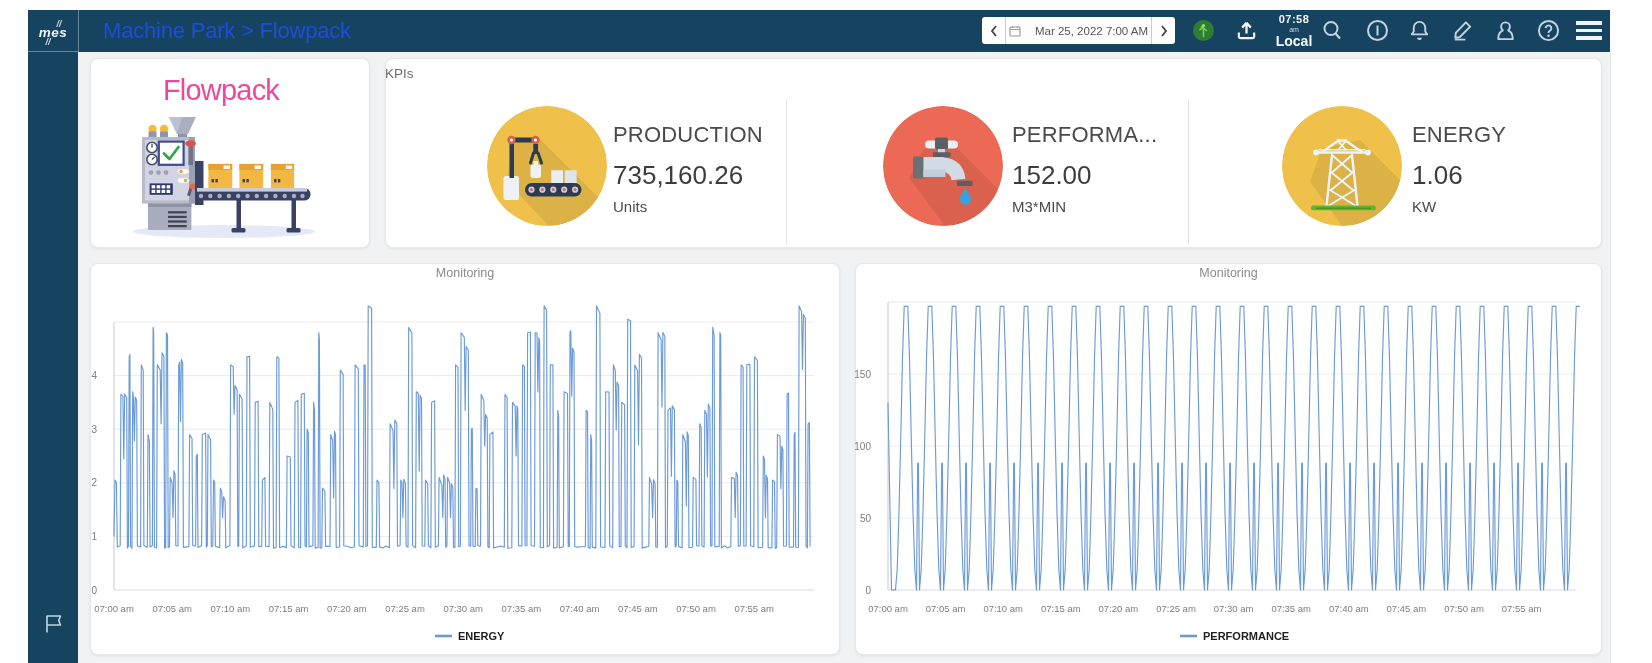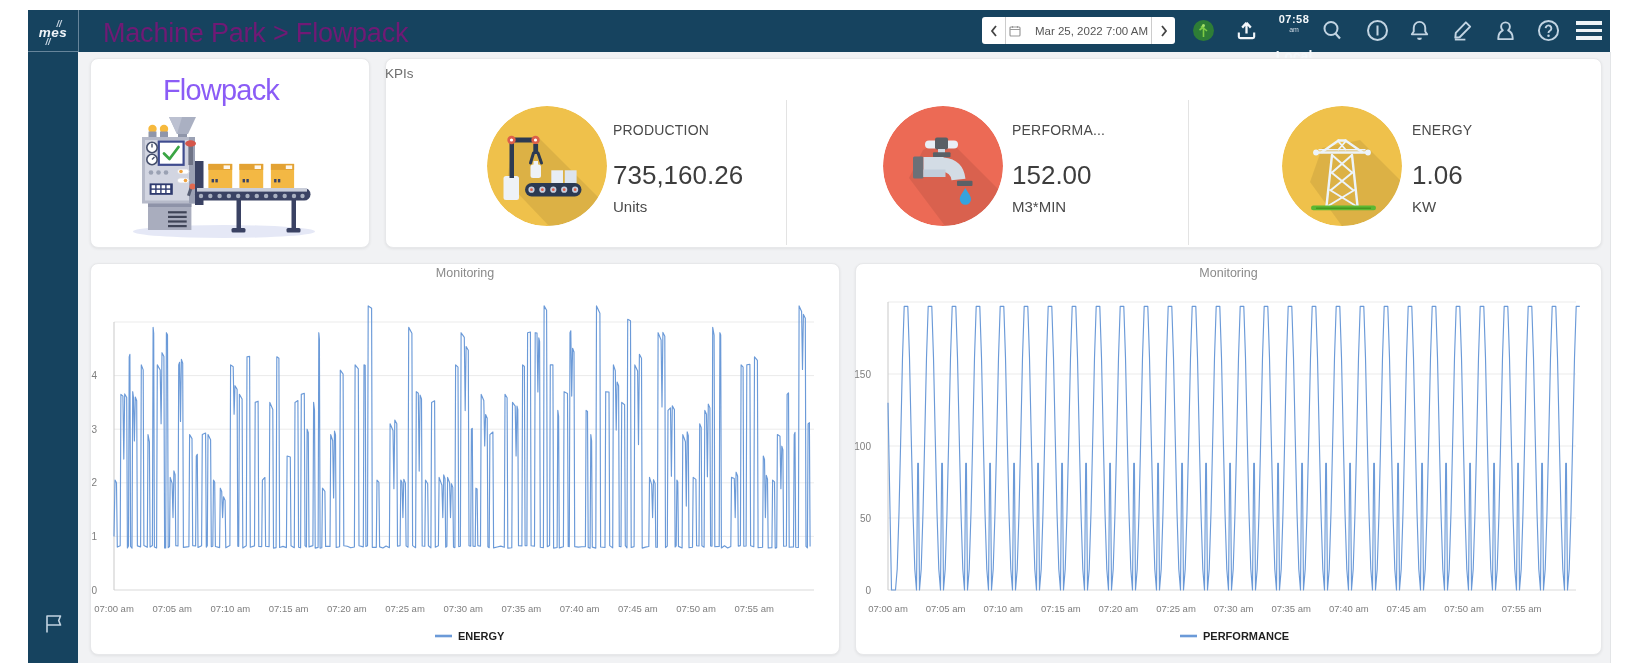--- a/index.html
+++ b/index.html
@@ -1,37 +1,37 @@
 <!DOCTYPE html>
 <html><head><meta charset="utf-8">
 <style>
 *{margin:0;padding:0;box-sizing:border-box}
 body{width:1652px;height:663px;background:#ffffff;font-family:"Liberation Sans",sans-serif;overflow:hidden;position:relative}
 .abs{position:absolute}
 .card{position:absolute;background:#fff;border:1px solid #e7e8ea;border-radius:8px;box-shadow:0 1px 3px rgba(0,0,0,.07)}
-.kpilabel{font-size:14px;color:#4a4a4a;letter-spacing:.2px}
+.kpilabel{font-size:22px;color:#4a4a4a;letter-spacing:.2px}
 .kpival{font-size:26px;color:#3d3d3d}
 .kpiunit{font-size:15px;color:#4a4a4a}
 .icon{position:absolute;top:19px}
 </style></head>
 <body>
 
 <div class="abs" style="left:28px;top:10px;width:1582px;height:42px;background:#16435f"></div>
 <div class="abs" style="left:28px;top:52px;width:50px;height:611px;background:#16435f"></div>
 <div class="abs" style="left:78px;top:52px;width:1532px;height:611px;background:#f1f2f4"></div>
 <div class="abs" style="left:1610px;top:52px;width:1px;height:611px;background:#e3e5e7"></div>
 
 <div class="abs" style="left:28px;top:10px;width:51px;height:42px;border-right:1px solid rgba(200,215,228,.45);border-bottom:1px solid rgba(200,215,228,.45)">
 <svg width="50" height="42" viewBox="0 0 50 42">
 <text x="25" y="27" font-size="13.5" font-style="italic" font-weight="bold" fill="#eef3f8" text-anchor="middle" font-family="Liberation Sans" letter-spacing="0.5">mes</text>
 <text x="31" y="17" font-size="9" font-style="italic" font-weight="bold" fill="#cfdce8" text-anchor="middle">//</text>
 <text x="20" y="35" font-size="9" font-style="italic" font-weight="bold" fill="#cfdce8" text-anchor="middle">//</text>
 </svg>
 </div>
-<div class="abs" style="left:103px;top:18px;font-size:27px;letter-spacing:-0.2px;color:#701a75">Machine Park &gt; Flowpack</div>
+<div class="abs" style="left:103px;top:18px;font-size:22px;letter-spacing:-0.2px;color:#1d4ed8">Machine Park &gt; Flowpack</div>
 
 <div class="abs" style="left:982px;top:17px;width:193px;height:27px;background:#fff;border-radius:3px;display:flex;align-items:stretch;overflow:hidden">
  <div style="width:24px;border-right:1px solid #ccc;display:flex;align-items:center;justify-content:center">
    <svg width="8" height="12" viewBox="0 0 8 12">
         <path d="M6 1 L2 6 L6 11" stroke="#444" stroke-width="1.8" fill="none"></path>
       </svg>
  </div>
  <div style="flex:1;display:flex;align-items:center;justify-content:center;gap:14px">
    <svg width="12" height="12" viewBox="0 0 12 12">
         <rect x="1" y="2" width="10" height="9" rx="1" fill="none" stroke="#9a9a9a" stroke-width="1.2"></rect>
@@ -53,21 +53,21 @@
  <path d="M11.5 18 V8 M11.5 8 L7.5 11 M11.5 9 L15 12 M11.5 6 L9 8.5" stroke="#7ecb45" stroke-width="1.6" fill="none"></path>
  <circle cx="11.5" cy="6.5" r="1.5" fill="#a5e06a"></circle>
 </svg>
 <svg class="icon" style="left:1235px" width="23" height="23" viewBox="0 0 24 24">
  <path d="M12 15 V5 M12 4 L7.5 9 M12 4 L16.5 9" stroke="#f2f6fa" stroke-width="2.4" fill="none"></path>
  <path d="M4 14 v4.5 a1.5 1.5 0 0 0 1.5 1.5 h13 a1.5 1.5 0 0 0 1.5 -1.5 V14" stroke="#f2f6fa" stroke-width="2.2" fill="none"></path>
 </svg>
 <div class="abs" style="left:1272px;top:14px;width:44px;text-align:center;line-height:1">
  <div style="font-size:11px;font-weight:bold;color:#f4f8fb;letter-spacing:.5px">07:58</div>
  <div style="font-size:7px;color:#cfdae4;margin-top:1px">am</div>
- <div style="font-size:14px;font-weight:bold;color:#f4f8fb;margin-top:16px">Local</div>
+ <div style="font-size:14px;font-weight:bold;color:#f4f8fb;margin-top:1px">Local</div>
 </div>
 <svg class="icon" style="left:1321px" width="23" height="23" viewBox="0 0 23 23">
  <circle cx="10" cy="9.5" r="6.5" fill="none" stroke="#c2d4e2" stroke-width="2"></circle>
  <line x1="14.5" y1="14.5" x2="19" y2="19.5" stroke="#c2d4e2" stroke-width="2.2"></line>
 </svg>
 <svg class="icon" style="left:1366px" width="23" height="23" viewBox="0 0 23 23">
  <circle cx="11.5" cy="11.5" r="9.5" fill="none" stroke="#c2d4e2" stroke-width="2"></circle>
  <line x1="11.5" y1="6.5" x2="11.5" y2="16.5" stroke="#c2d4e2" stroke-width="2"></line>
 </svg>
 <svg class="icon" style="left:1408px" width="23" height="23" viewBox="0 0 24 24">
@@ -90,21 +90,21 @@
  <div style="height:3.5px;background:#eef3f7;margin-bottom:4px"></div>
  <div style="height:3.5px;background:#eef3f7;margin-bottom:4px"></div>
  <div style="height:3.5px;background:#eef3f7"></div>
 </div>
 
 <svg class="abs" style="left:41px;top:611px" width="24" height="24" viewBox="0 0 24 24">
  <path d="M6 21.5 V5 H19.5 l-1.8 4.5 1.8 4.5 H6" fill="none" stroke="#c2d4e2" stroke-width="1.6" stroke-linejoin="round"></path>
 </svg>
 
 <div class="card" style="left:90px;top:58px;width:280px;height:190px"></div>
-<div class="abs" style="left:81px;top:74px;width:280px;text-align:center;font-size:29px;letter-spacing:-0.8px;color:#8b5cf6">Flowpack</div>
+<div class="abs" style="left:81px;top:74px;width:280px;text-align:center;font-size:29px;letter-spacing:-0.8px;color:#ec4899">Flowpack</div>
 <svg class="abs" style="left:125px;top:105px" width="200" height="135" viewBox="0 0 200 135">
  <ellipse cx="99" cy="126.5" rx="91" ry="6.5" fill="#e5e8f6"></ellipse>
  <rect x="111.5" y="93" width="4.5" height="31" fill="#3a4263"></rect>
  <rect x="166.5" y="93" width="4.5" height="31" fill="#3a4263"></rect>
  <rect x="106.5" y="123" width="14" height="4.5" rx="1.5" fill="#3a4263"></rect>
  <rect x="161.5" y="123" width="14" height="4.5" rx="1.5" fill="#3a4263"></rect>
  <rect x="23" y="98" width="43.4" height="27" fill="#a9adbe"></rect>
  <rect x="23" y="98" width="43.4" height="4" fill="#8e93a8"></rect>
  <rect x="43" y="106.2" width="18.7" height="2.2" fill="#3f4457"></rect>
  <rect x="43" y="110.8" width="18.7" height="2.2" fill="#3f4457"></rect>

